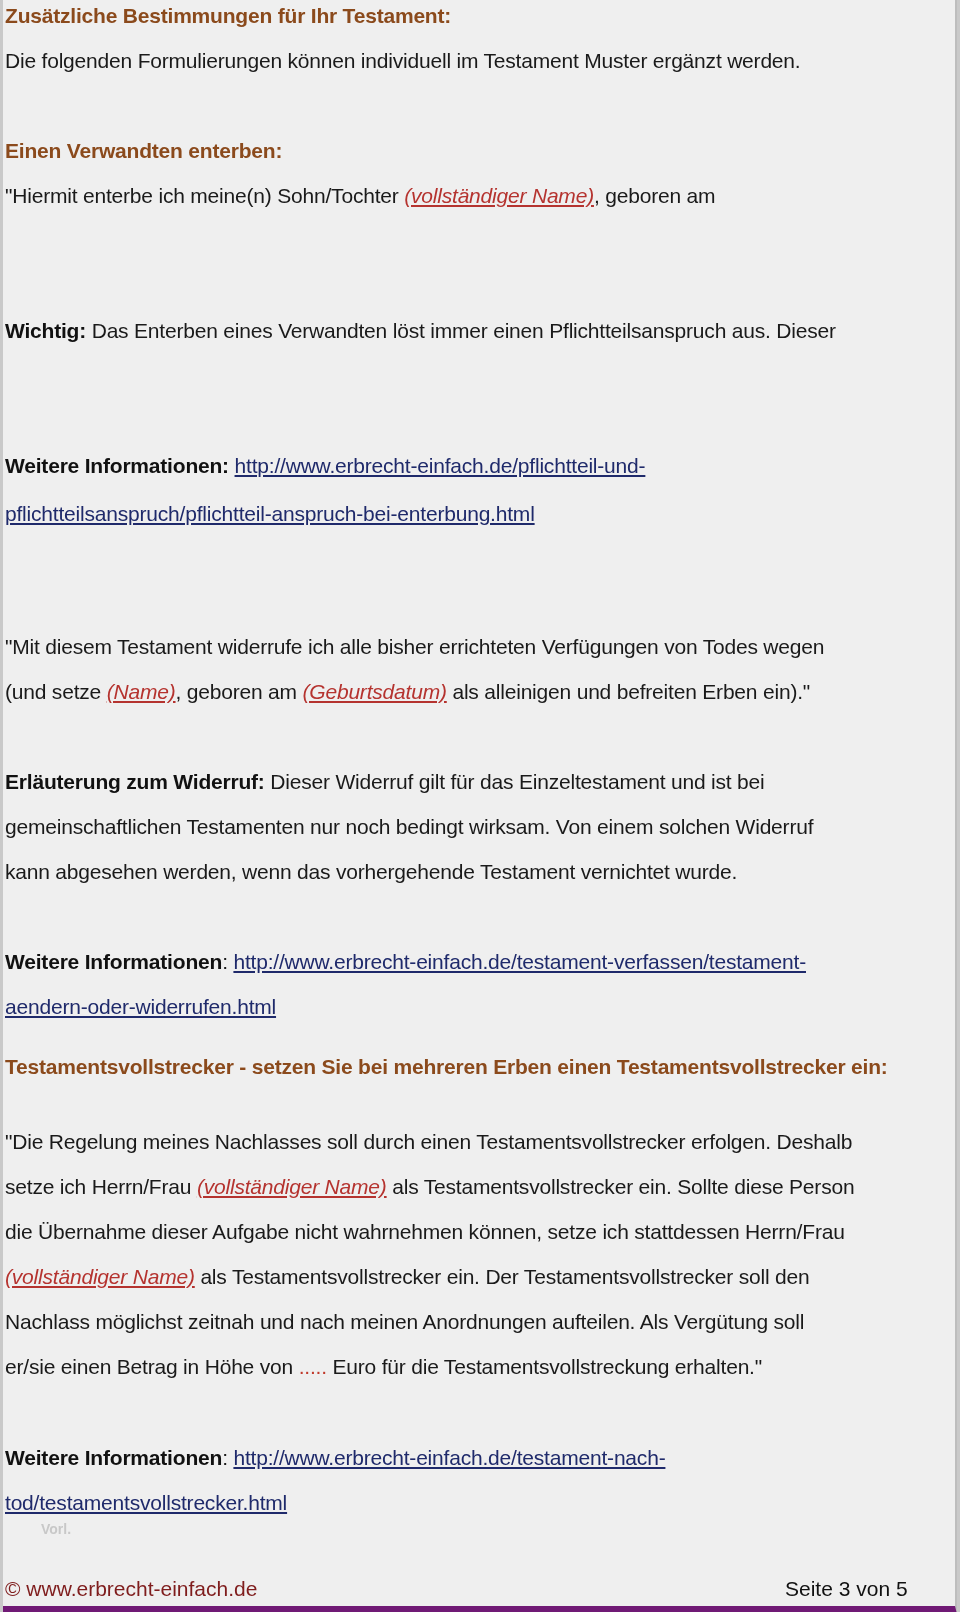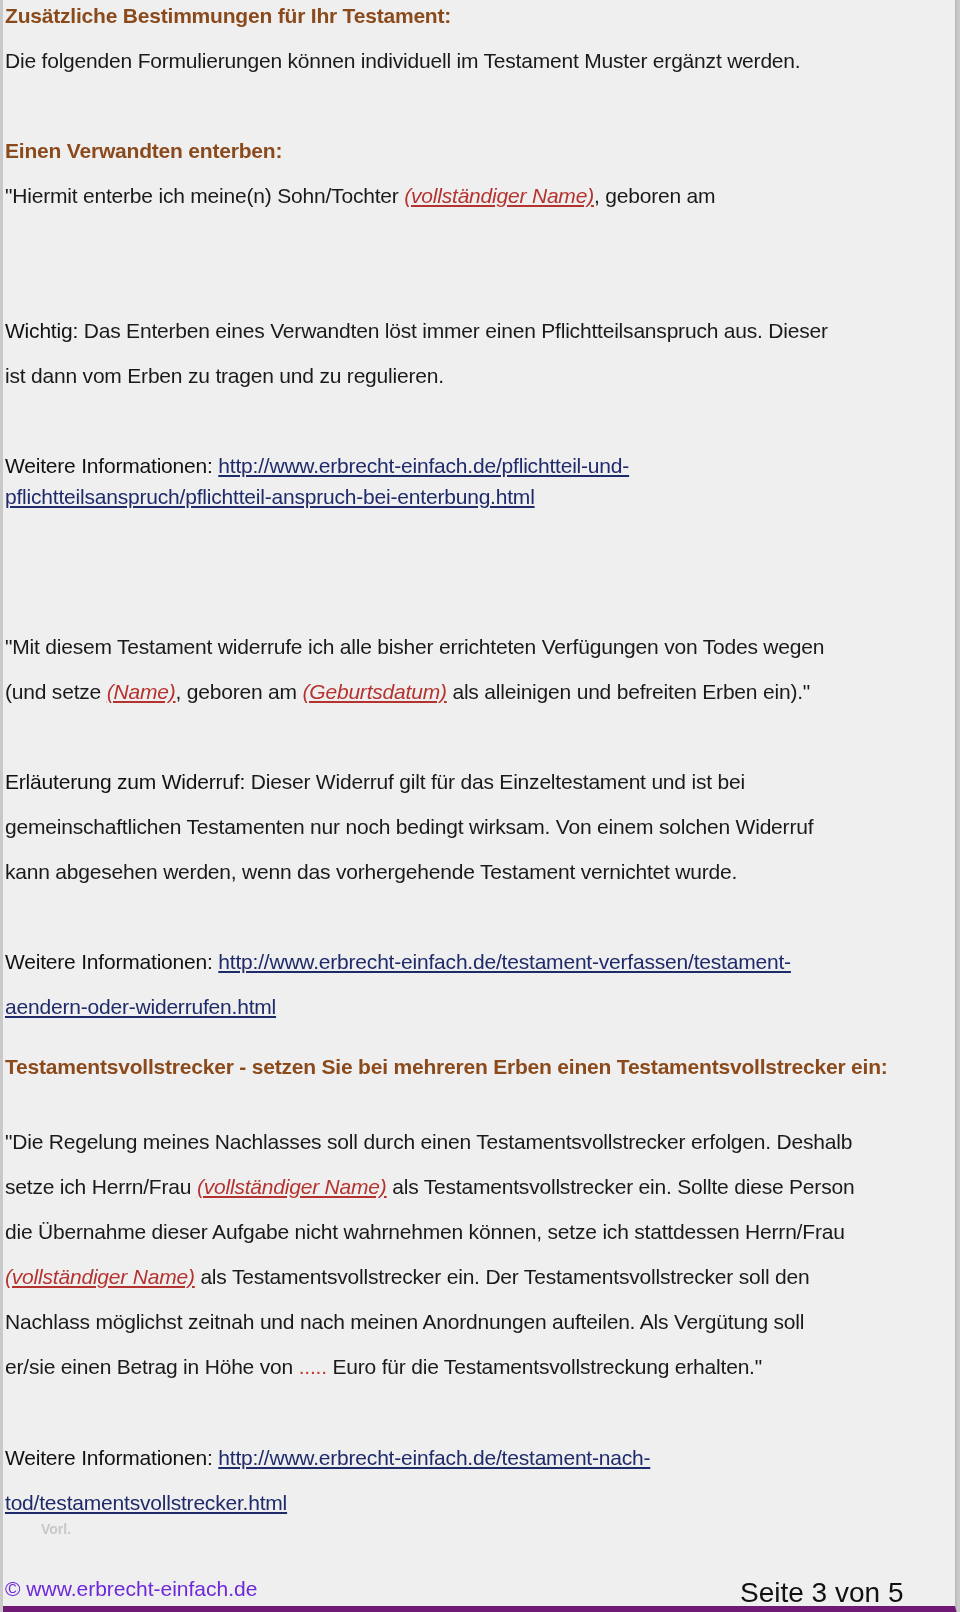--- a/index.html
+++ b/index.html
@@ -13,44 +13,43 @@
     background: #efefef;
     border-right: 2px solid #bdbdbd;
     border-bottom: 8px solid #701a75;
   }
   .line {
     position: absolute; left: 2px;
     font-size: 21px; color: #1a1a1a; white-space: nowrap;
     letter-spacing: -0.2px;
   }
   .head { color: #8b4a1c; font-weight: bold; }
-  .bold { font-weight: normal; color: #111; }
+  .bold { font-weight: bold; color: #111; }
   .ph { color: #b5332f; font-style: italic; text-decoration: underline; }
   .dots { color: #c0392b; }
   .link { color: #1f2a6b; text-decoration: underline; }
   .tiny { position: absolute; left: 38px; top: 1521px; font-size: 14px; color: #c8c8c8; font-weight: bold; }
-  .footer-left { position: absolute; left: 2px; top: 1577px; font-size: 21px; color: #6d28d9; }
-  .footer-right { position: absolute; left: 737px; top: 1577px; font-size: 28px; color: #111; text-align: center; }
+  .footer-left { position: absolute; left: 2px; top: 1577px; font-size: 21px; color: #7f1d1d; }
+  .footer-right { position: absolute; left: 782px; top: 1577px; font-size: 21px; color: #111; text-align: center; }
 </style>
 </head>
 <body>
 
 <div class="page">
 
   <div class="line head" style="top:4px">Zusätzliche Bestimmungen für Ihr Testament:</div>
   <div class="line" style="top:49px">Die folgenden Formulierungen können individuell im Testament Muster ergänzt werden.</div>
 
   <div class="line head" style="top:139px">Einen Verwandten enterben:</div>
   <div class="line" style="top:184px"><span>"Hiermit enterbe ich meine(n) Sohn/Tochter </span><span class="ph">(vollständiger Name)</span><span>, geboren am</span></div>
 
   <div class="line" style="top:319px"><span class="bold">Wichtig:</span><span> Das Enterben eines Verwandten löst immer einen Pflichtteilsanspruch aus. Dieser</span></div>
-  <div class="line" style="top:364px">ist dann vom Erben zu tragen und zu regulieren.</div>
 
   <div class="line" style="top:454px"><span class="bold">Weitere Informationen:</span> <a class="link">http://www.erbrecht-einfach.de/pflichtteil-und-</a></div>
-  <div class="line" style="top:485px"><a class="link">pflichtteilsanspruch/pflichtteil-anspruch-bei-enterbung.html</a></div>
+  <div class="line" style="top:502px"><a class="link">pflichtteilsanspruch/pflichtteil-anspruch-bei-enterbung.html</a></div>
 
   <div class="line" style="top:635px">"Mit diesem Testament widerrufe ich alle bisher errichteten Verfügungen von Todes wegen</div>
   <div class="line" style="top:680px"><span>(und setze </span><span class="ph">(Name)</span><span>, geboren am </span><span class="ph">(Geburtsdatum)</span><span> als alleinigen und befreiten Erben ein)."</span></div>
 
   <div class="line" style="top:770px"><span class="bold">Erläuterung zum Widerruf:</span><span> Dieser Widerruf gilt für das Einzeltestament und ist bei</span></div>
   <div class="line" style="top:815px">gemeinschaftlichen Testamenten nur noch bedingt wirksam. Von einem solchen Widerruf</div>
   <div class="line" style="top:860px">kann abgesehen werden, wenn das vorhergehende Testament vernichtet wurde.</div>
 
   <div class="line" style="top:950px"><span class="bold">Weitere Informationen</span><span>: </span><a class="link">http://www.erbrecht-einfach.de/testament-verfassen/testament-</a></div>
   <div class="line" style="top:995px"><a class="link">aendern-oder-widerrufen.html</a></div>

